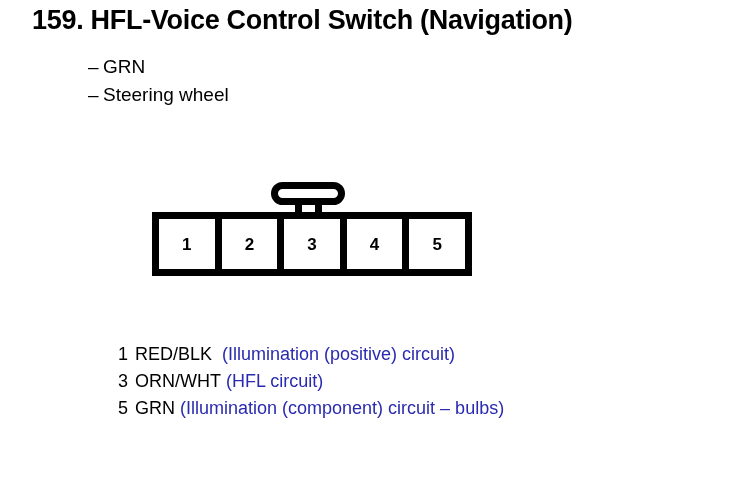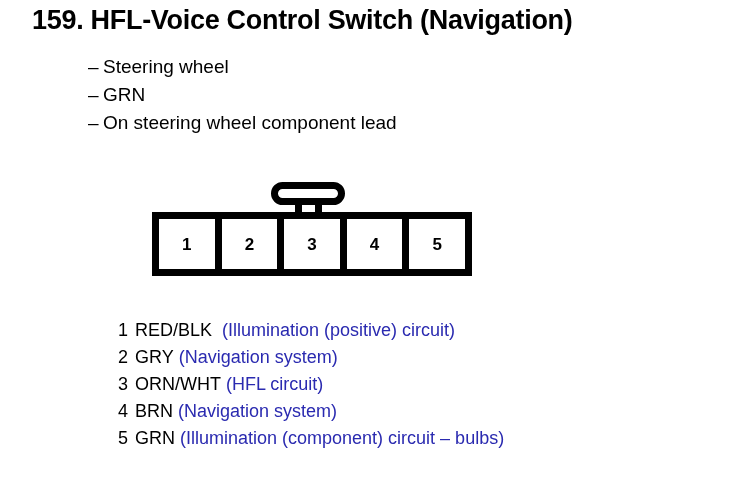--- a/index.html
+++ b/index.html
@@ -110,21 +110,21 @@
   .cavity-num {
     font-size: 17px;
     font-weight: bold;
     line-height: 1;
   }
 
   
   #pin-legend {
     position: absolute;
     left: 118px;
-    top: 317px;
+    top: 341px;
     width: 600px;
   }
   .legend-row {
     font-size: 18px;
     line-height: 27px;
     white-space: nowrap;
   }
   .legend-num {
     display: inline-block;
     width: 17px;
@@ -136,27 +136,24 @@
     color: #2a2ab0;
   }
 </style>
 </head>
 <body>
 
 <div id="page-title">159. HFL-Voice Control Switch (Navigation)</div>
 
 <div id="spec-list">
   <div class="spec-line">
-    <span class="spec-dash">–</span><span>Steering wheel</span>
-  </div>
-  <div class="spec-line">
     <span class="spec-dash">–</span><span>GRN</span>
   </div>
   <div class="spec-line">
-    <span class="spec-dash">–</span><span>On steering wheel component lead</span>
+    <span class="spec-dash">–</span><span>Steering wheel</span>
   </div>
 </div>
 
 <div id="connector">
   <div class="tab-head"></div>
   <div class="tab-neck"></div>
   <div class="body-box">
     <div class="cavity">
       <span class="cavity-num">1</span>
     </div>
@@ -173,24 +170,18 @@
       <span class="cavity-num">5</span>
     </div>
   </div>
 </div>
 
 <div id="pin-legend">
   <div class="legend-row">
     <span class="legend-num">1</span><span class="legend-color">RED/BLK</span>&nbsp;&nbsp;<span class="legend-desc">(Illumination (positive) circuit)</span>
   </div>
   <div class="legend-row">
-    <span class="legend-num">2</span><span class="legend-color">GRY</span>&nbsp;<span class="legend-desc">(Navigation system)</span>
-  </div>
-  <div class="legend-row">
     <span class="legend-num">3</span><span class="legend-color">ORN/WHT</span>&nbsp;<span class="legend-desc">(HFL circuit)</span>
-  </div>
-  <div class="legend-row">
-    <span class="legend-num">4</span><span class="legend-color">BRN</span>&nbsp;<span class="legend-desc">(Navigation system)</span>
   </div>
   <div class="legend-row">
     <span class="legend-num">5</span><span class="legend-color">GRN</span>&nbsp;<span class="legend-desc">(Illumination (component) circuit – bulbs)</span>
   </div>
 </div>
 
 </body></html>

